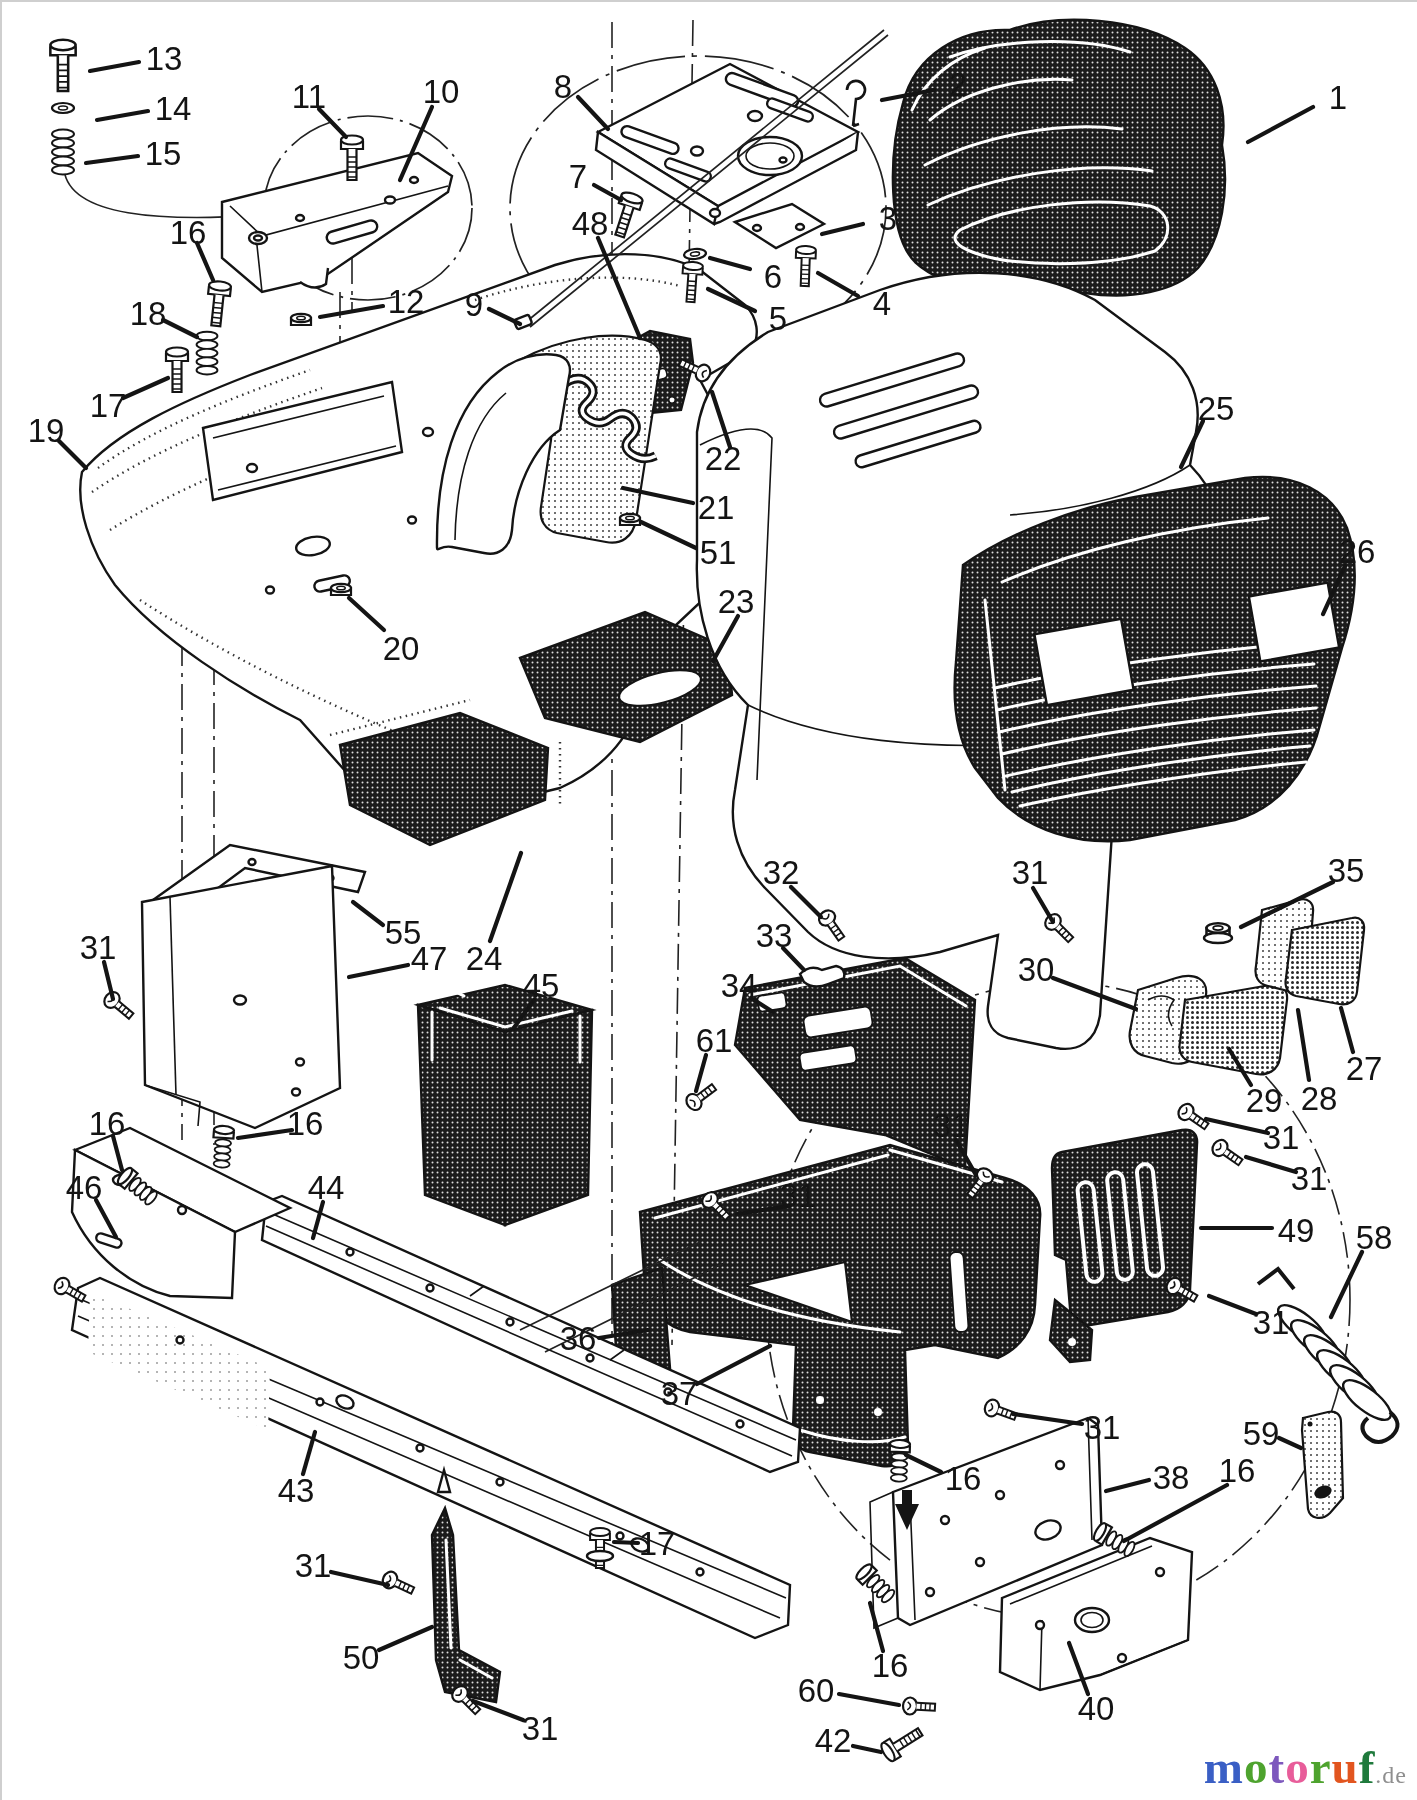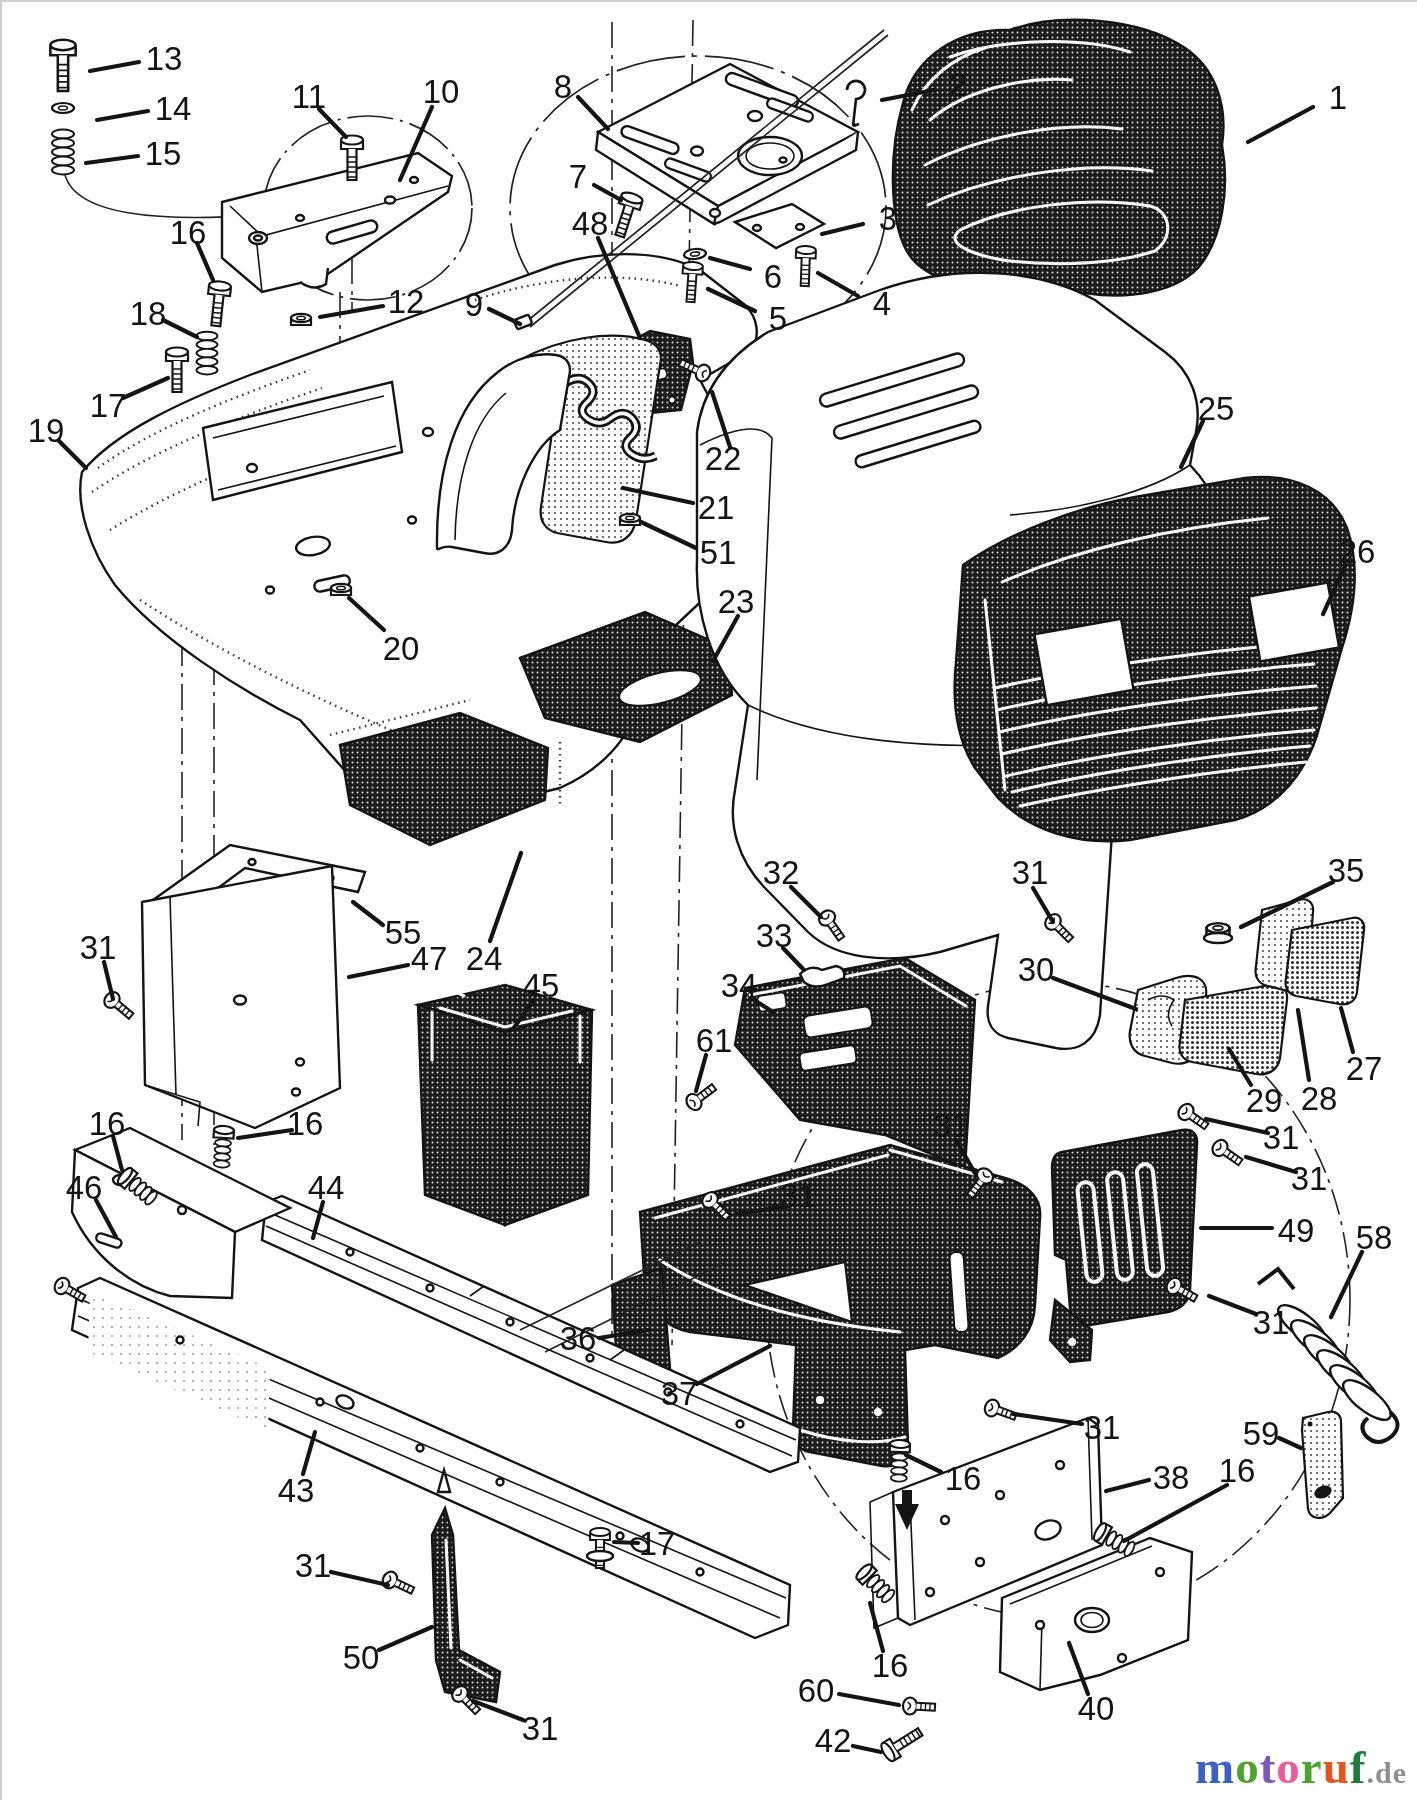--- a/index.html
+++ b/index.html
@@ -14,21 +14,21 @@
   .olnthin{fill:none;stroke:#141414;stroke-width:1.6;}
   .dark{fill:url(#htd);stroke:#141414;stroke-width:2.4;}
   .mid{fill:url(#htm);stroke:#141414;stroke-width:2.2;}
   .lite{fill:url(#htl);stroke:#141414;stroke-width:2.2;}
   .wline{fill:none;stroke:#ffffff;stroke-width:3;stroke-linecap:round;}
   .dotted{fill:none;stroke:#333;stroke-width:2.4;stroke-dasharray:1.5,4.5;}
   .dashdot{fill:none;stroke:#222;stroke-width:1.6;stroke-dasharray:26,7,4,7;}
   .thin{fill:none;stroke:#222;stroke-width:1.7;}
   .watermark{position:absolute;right:10px;bottom:6px;font-family:"Liberation Serif",serif;
              font-size:47px;font-weight:bold;letter-spacing:1px;}
-  .watermark .tld{font-size:30px;color:#8f8f8f;font-weight:bold;text-align:right;}
+  .watermark .tld{font-size:24px;color:#8f8f8f;font-weight:normal;text-align:right;}
 </style>
 </head>
 <body>
 
 <div class="stage">
 <div class="edge-top"></div>
 <div class="edge-left"></div>
 
 <svg width="1417" height="1800" viewBox="0 0 1417 1800" xmlns="http://www.w3.org/2000/svg">
 <defs>

